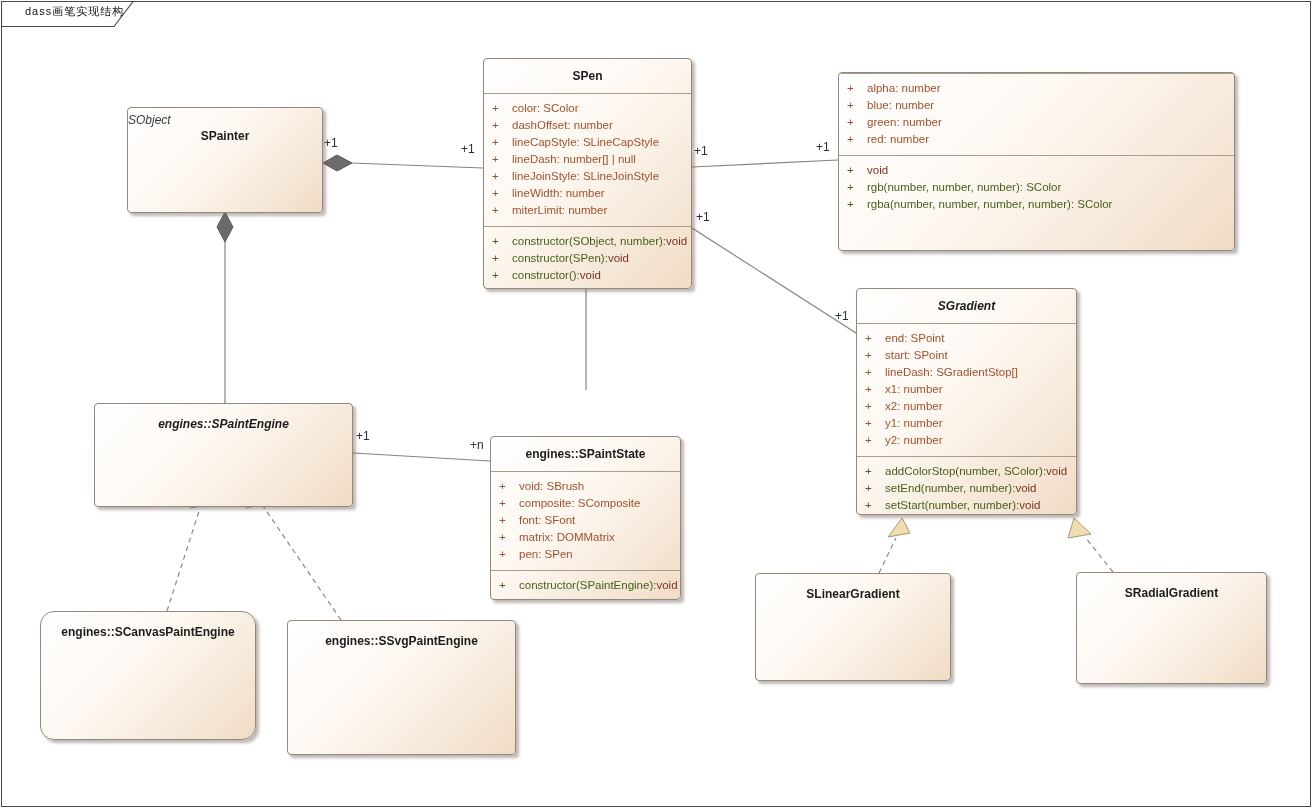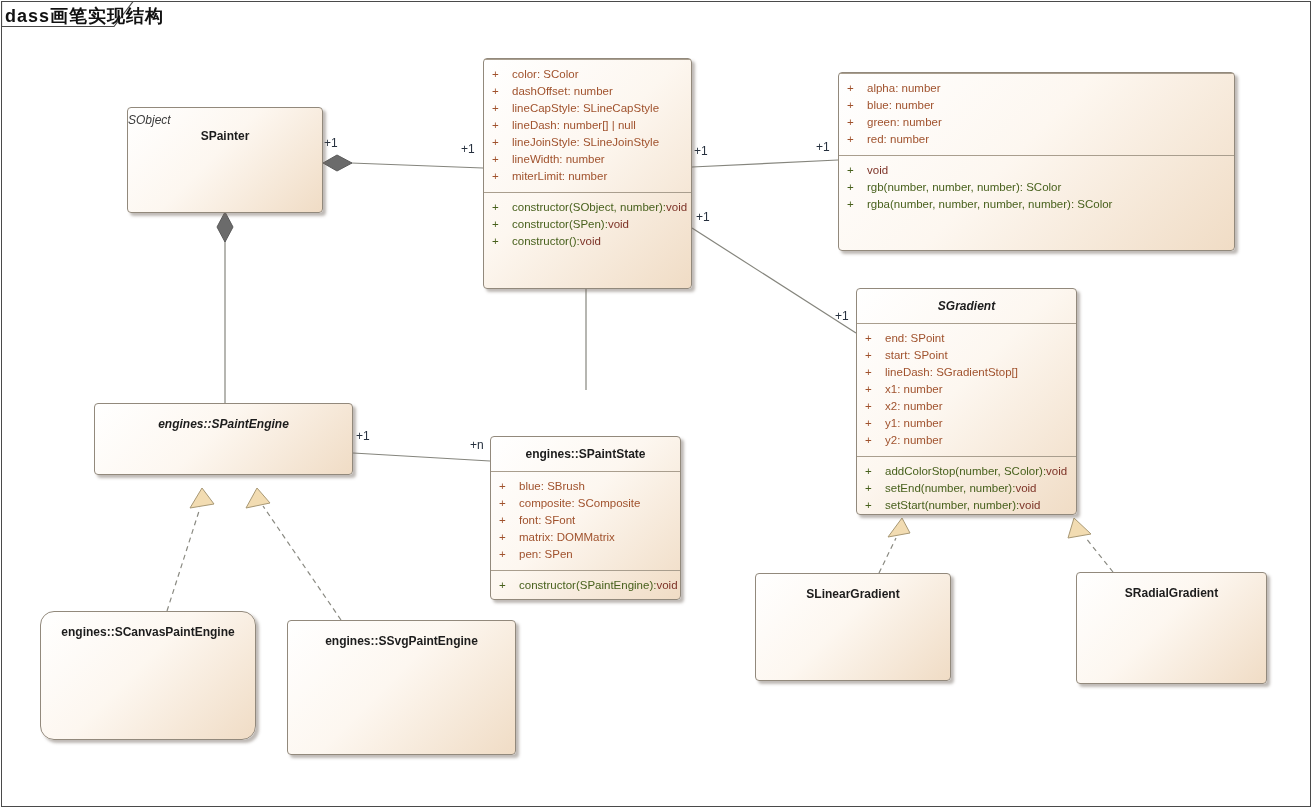--- a/index.html
+++ b/index.html
@@ -1,19 +1,19 @@
 <!DOCTYPE html>
 <html><head>
 <meta charset="utf-8">
 <style>
   html,body{margin:0;padding:0;background:#ffffff;}
   body{width:1312px;height:808px;position:relative;font-family:"Liberation Sans",sans-serif;overflow:hidden;}
   .frame{position:absolute;left:1px;top:1px;right:1px;bottom:1px;border:1px solid #4a4a4a;background:#ffffff;}
   .tab-wrap{position:absolute;left:1px;top:1px;width:140px;height:28px;}
-  .tab-label{position:absolute;left:4px;top:3px;font-size:18px;font-weight:bold;color:#111;letter-spacing:1px;white-space:nowrap;}
+  .tab-label{position:absolute;left:24px;top:3px;font-size:11px;font-weight:normal;color:#111;letter-spacing:1px;white-space:nowrap;}
   svg.overlay{position:absolute;left:0;top:0;pointer-events:none;}
   svg.overlay *{pointer-events:auto;}
 
   .uml-class{position:absolute;border:1px solid #92897c;border-radius:4px;
     background:linear-gradient(135deg,#ffffff 0%,#fdf7f0 45%,#f0dcc5 100%);
     box-shadow:3px 3px 3px rgba(110,100,90,0.45);box-sizing:border-box;}
   .cls-title{font-size:12px;font-weight:bold;color:#1c1c1c;text-align:center;white-space:nowrap;}
   .with-compartments .cls-title{line-height:34px;}
   .abstract .cls-title{font-style:italic;}
   .stereo{display:block;font-style:italic;font-size:12px;color:#3a3a3a;padding:5px 9px 0 0;}
@@ -93,20 +93,21 @@
 <span class="mult" style="left:835px;top:309px;">+1</span>
 <span class="mult" style="left:356px;top:429px;">+1</span>
 <span class="mult" style="left:470px;top:438px;">+n</span>
 
 <div class="uml-class empty has-stereo" style="left:127px;top:107px;width:196px;height:106px;">
   <span class="stereo">SObject</span>
   <div class="cls-title">SPainter</div>
 </div>
 
 <div class="uml-class with-compartments" style="left:483px;top:58px;width:209px;height:231px;">
+  <div class="cls-title">SPen</div>
   <div class="compartment cls-attrs">
       <div class="mrow">
         <span class="vis">+</span>
         <span class="txt">color: SColor</span>
       </div>
       <div class="mrow">
         <span class="vis">+</span>
         <span class="txt">dashOffset: number</span>
       </div>
       <div class="mrow">
@@ -233,21 +234,21 @@
         <span class="ret-void">void</span>
       </div>
     </div>
 </div>
 
 <div class="uml-class with-compartments" style="left:490px;top:390px;width:191px;height:164px;margin-top:46px;">
   <div class="cls-title">engines::SPaintState</div>
   <div class="compartment cls-attrs">
       <div class="mrow">
         <span class="vis">+</span>
-        <span class="txt">blue: SBrush</span>
+        <span class="txt">void: SBrush</span>
       </div>
       <div class="mrow">
         <span class="vis">+</span>
         <span class="txt">composite: SComposite</span>
       </div>
       <div class="mrow">
         <span class="vis">+</span>
         <span class="txt">font: SFont</span>
       </div>
       <div class="mrow">
@@ -261,21 +262,21 @@
     </div>
   <div class="compartment cls-methods">
       <div class="mrow">
         <span class="vis">+</span>
         <span class="txt">constructor(SPaintEngine): </span>
         <span class="ret-void">void</span>
       </div>
     </div>
 </div>
 
-<div class="uml-class empty abstract" style="left:94px;top:403px;width:259px;height:72px;">
+<div class="uml-class empty abstract" style="left:94px;top:403px;width:259px;height:104px;">
   <div class="cls-title">engines::SPaintEngine</div>
 </div>
 
 <div class="uml-class empty" style="left:40px;top:611px;width:216px;height:129px;border-radius:14px;">
   <div class="cls-title">engines::SCanvasPaintEngine</div>
 </div>
 
 <div class="uml-class empty" style="left:287px;top:620px;width:229px;height:135px;">
   <div class="cls-title">engines::SSvgPaintEngine</div>
 </div>

